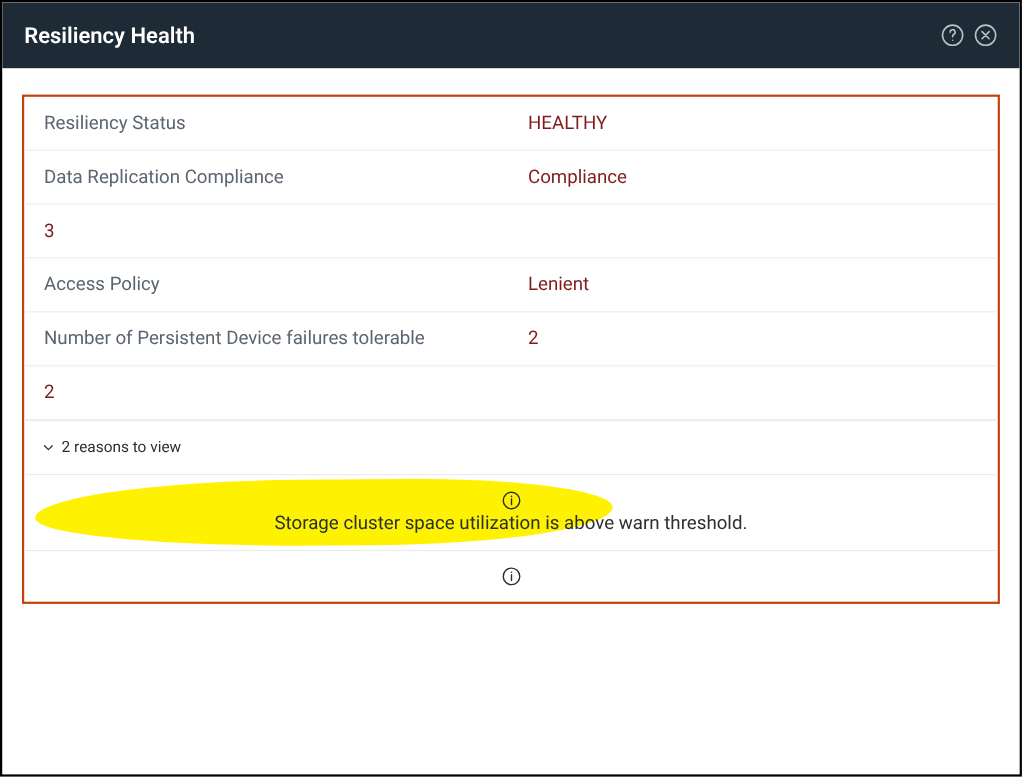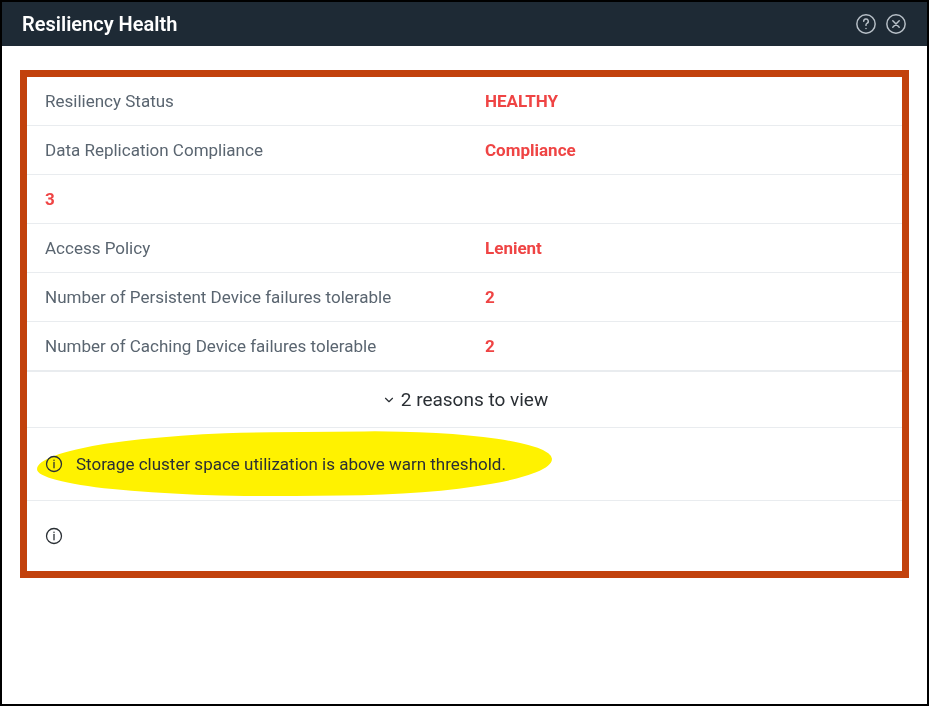--- a/index.html
+++ b/index.html
@@ -15,21 +15,21 @@
     border: 2px solid #000;
     overflow: hidden;
   }
   .modal-header {
     background: #1e2a35;
     color: #fff;
     padding: 14px 20px;
     display: flex;
     align-items: center;
     justify-content: space-between;
-    height: 44px;
+    height: 60px;
   }
   .modal-title {
     font-size: 20px;
     font-weight: 600;
   }
   .modal-header-actions {
     display: flex;
     gap: 8px;
     align-items: center;
   }
@@ -43,71 +43,71 @@
     color: #b8c0c8;
   }
   .icon-btn svg {
     width: 22px;
     height: 22px;
   }
   .modal-body {
     padding: 24px 18px;
   }
   .table {
-    border: 7px solid #c2410c;
+    border: 2px solid #c2410c;
     width: 100%;
   }
   .row {
     display: flex;
     align-items: center;
     padding: 14px 18px;
     border-bottom: 1px solid #e9ecef;
     font-size: 17px;
   }
   .row:last-child {
     border-bottom: none;
   }
   .row-label {
     flex: 0 0 440px;
     color: #5a6570;
   }
   .row-value {
     flex: 1;
-    color: #ef4444;
-    font-weight: 700;
+    color: #7f1d1d;
+    font-weight: 400;
   }
   .expand-row {
     display: flex;
     align-items: center;
     padding: 16px 14px;
-    font-size: 19px;
+    font-size: 14px;
     color: #2a2f34;
     cursor: pointer;
     gap: 4px;
-    justify-content: center;
   }
   .chevron {
     display: inline-flex;
     width: 16px;
     height: 16px;
     align-items: center;
     justify-content: center;
   }
   .chevron svg {
     width: 14px;
     height: 14px;
   }
   .reason-row {
     display: flex;
     align-items: center;
-    padding: 26px 18px;
+    padding: 14px 18px;
     border-top: 1px solid #e9ecef;
     font-size: 17px;
     color: #2a2f34;
-    gap: 13px;
+    gap: 2px;
+    flex-direction: column;
   }
   .info-icon {
     display: inline-flex;
     width: 18px;
     height: 18px;
     align-items: center;
     justify-content: center;
     flex-shrink: 0;
   }
   .info-icon svg {
@@ -175,21 +175,20 @@
     </div>
     <div class="row">
       <div class="row-label">Access Policy</div>
       <div class="row-value">Lenient</div>
     </div>
     <div class="row">
       <div class="row-label">Number of Persistent Device failures tolerable</div>
       <div class="row-value">2</div>
     </div>
     <div class="row">
-      <div class="row-label">Number of Caching Device failures tolerable</div>
       <div class="row-value">2</div>
     </div>
 
     <div class="reasons-block">
       <div class="expand-row">
         <span class="chevron">
           <svg viewBox="0 0 24 24" fill="none" stroke="currentColor" stroke-width="2">
             <path d="M6 9l6 6 6-6" stroke-linecap="round" stroke-linejoin="round"></path>
           </svg>
         </span>

